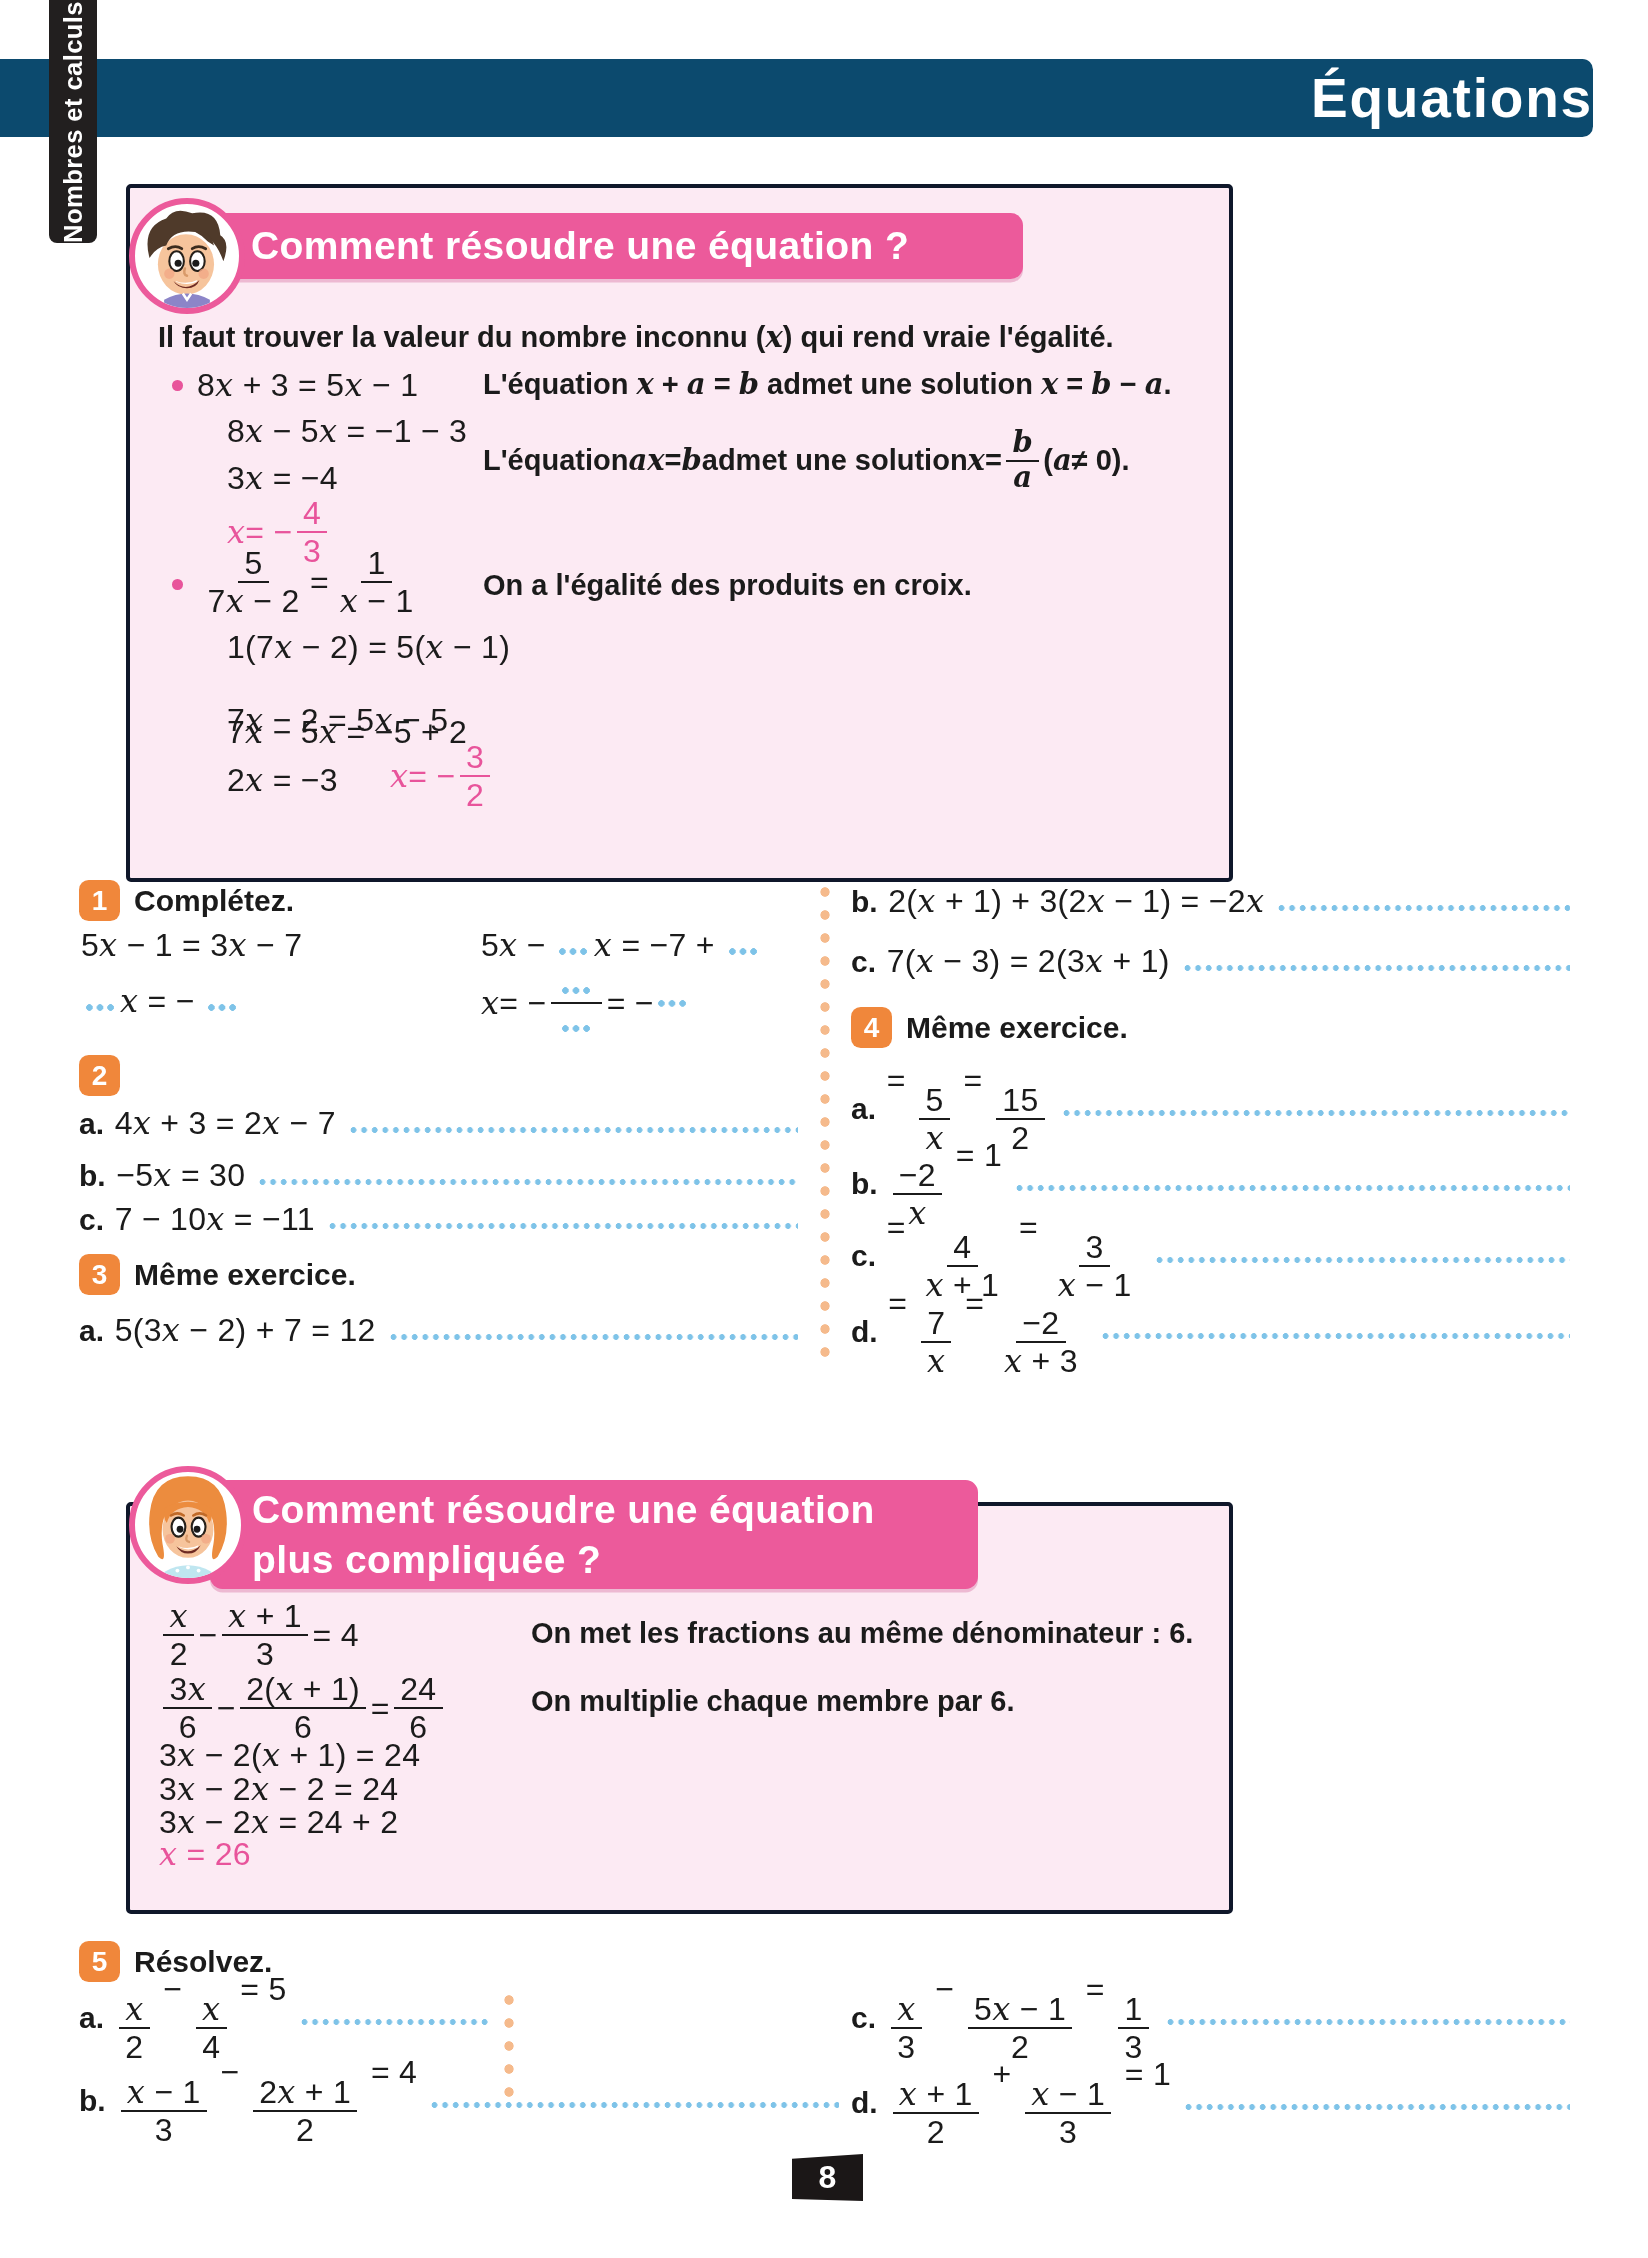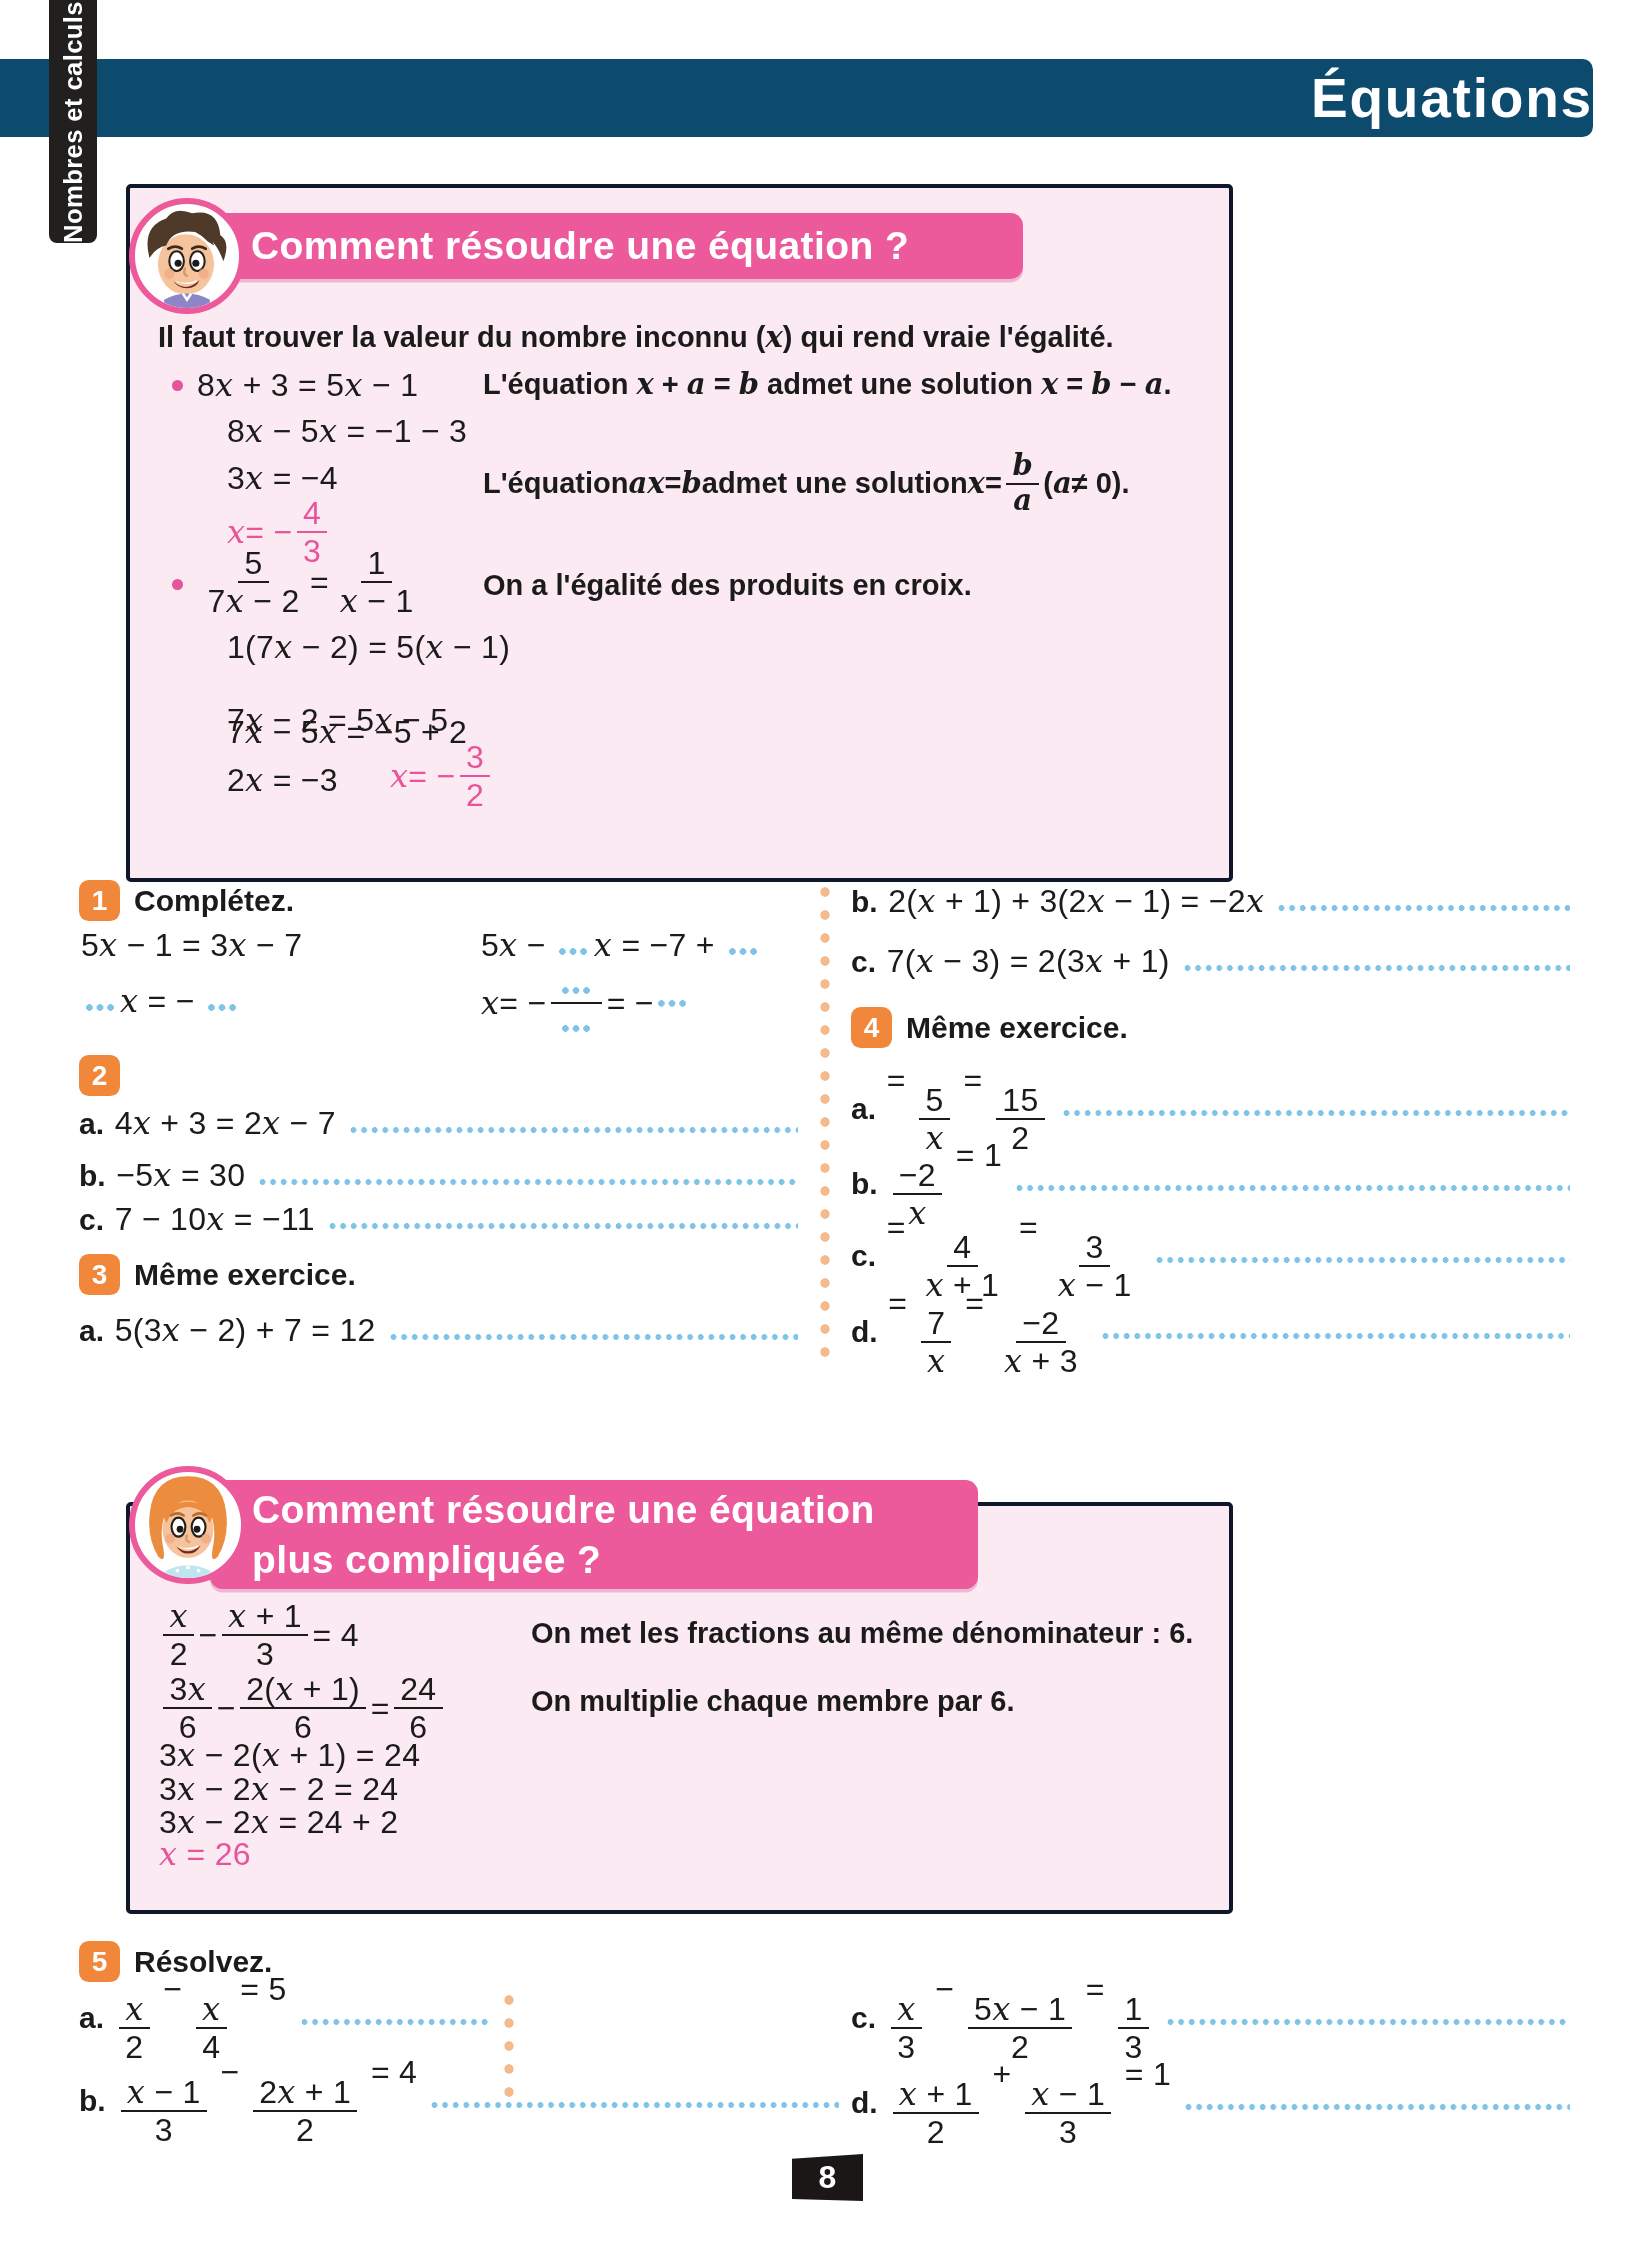--- a/index.html
+++ b/index.html
@@ -90,21 +90,21 @@
     <div class="eqline" style="left:97px;top:440px;">1(7<span class="v">x</span> − 2) = 5(<span class="v">x</span> − 1)</div>
     <div class="eqline" style="left:97px;top:484px;margin-top:29px;">7<span class="v">x</span> − 2 = 5<span class="v">x</span> − 5</div>
     <div class="eqline" style="left:97px;top:525px;">7<span class="v">x</span> − 5<span class="v">x</span> = −5 + 2</div>
     <div class="eqline" style="left:97px;top:573px;">2<span class="v">x</span> = −3</div>
     <div class="eqline f pink" style="left:260px;top:551px;"><span class="v">x</span> = − <span class="frac">
           <span class="num">3</span>
           <span class="den">2</span>
         </span></div>
 
     <div class="note" style="left:353px;top:178px;">L'équation <span class="v">x</span> + <span class="v">a</span> = <span class="v">b</span> admet une solution <span class="v">x</span> = <span class="v">b</span> − <span class="v">a</span>.</div>
-    <div class="note f" style="left:353px;top:256px;justify-content:flex-end;">L'équation <span class="v">ax</span> = <span class="v">b</span> admet une solution <span class="v">x</span> = <span class="frac">
+    <div class="note f" style="left:353px;top:233px;justify-content:flex-end;">L'équation <span class="v">ax</span> = <span class="v">b</span> admet une solution <span class="v">x</span> = <span class="frac">
           <span class="num"><span class="v">b</span></span>
           <span class="den"><span class="v">a</span></span>
         </span> (<span class="v">a</span> ≠ 0).</div>
     <div class="note" style="left:353px;top:379px;">On a l'égalité des produits en croix.</div>
   </div>
 
   <div class="lesson-banner" style="left:210px;top:213px;width:813px;height:66px;padding-left:41px;box-sizing:border-box;">
     <span>Comment résoudre une équation ?</span>
   </div>
 

